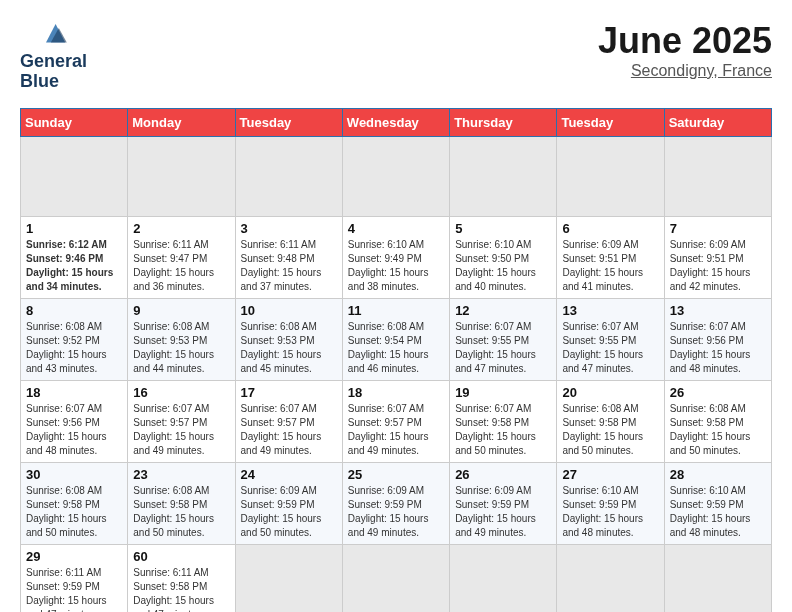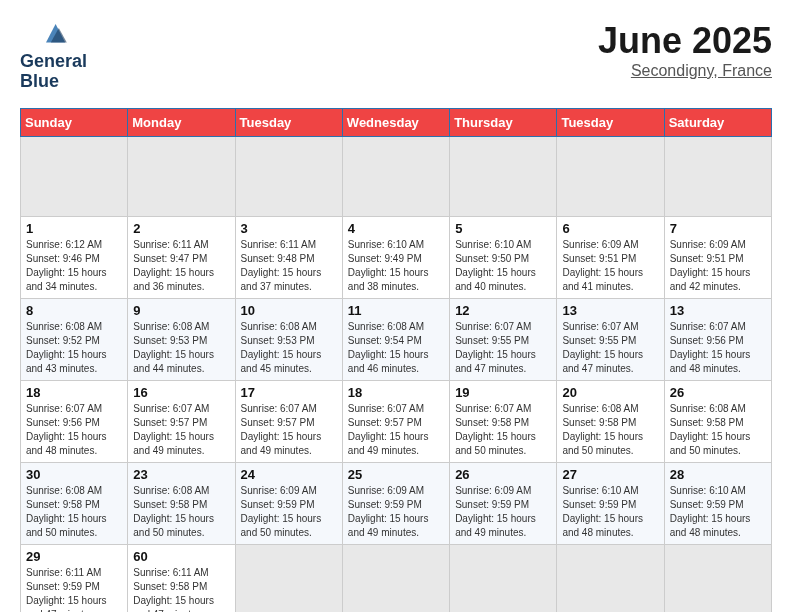--- a/index.html
+++ b/index.html
@@ -128,21 +128,21 @@
         <td class="empty-cell"></td>
         <td class="empty-cell"></td>
         <td class="empty-cell"></td>
         <td class="empty-cell"></td>
         <td class="empty-cell"></td>
         <td class="empty-cell"></td>
       </tr>
       <tr>
         <td>
           <span class="day-num">1</span>
-          <div class="day-info" style="white-space: pre-line;">Sunrise: 6:12 AM
+          <div class="day-info" style="white-space: pre-line; font-weight: bold;">Sunrise: 6:12 AM
 Sunset: 9:46 PM
 Daylight: 15 hours
 and 34 minutes.</div>
         </td>
         <td>
           <span class="day-num">2</span>
           <div class="day-info" style="white-space: pre-line;">Sunrise: 6:11 AM
 Sunset: 9:47 PM
 Daylight: 15 hours
 and 36 minutes.</div>

